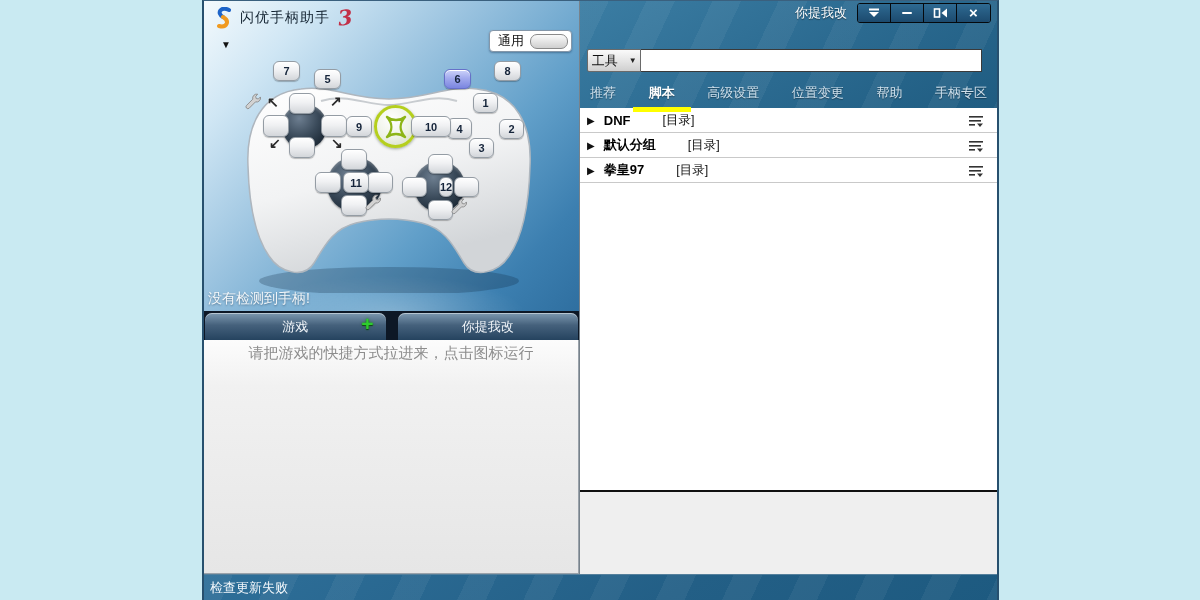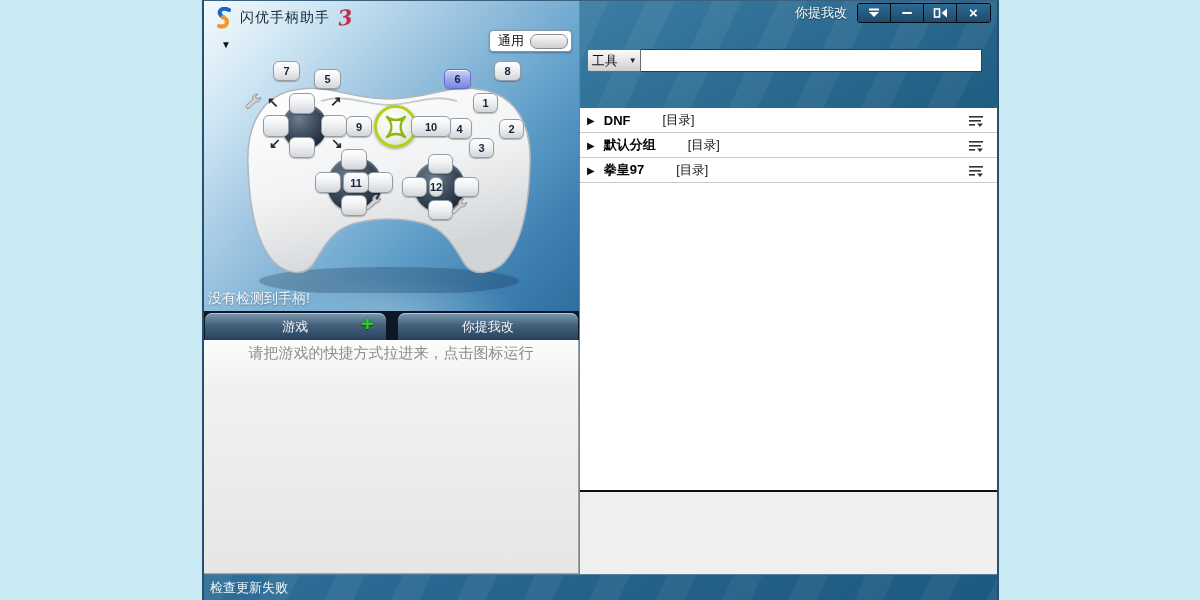--- a/index.html
+++ b/index.html
@@ -170,21 +170,21 @@
             <div class="pad-btn" style="left: 295px; top: 118px; width: 25px; height: 20px;">2</div>
             <div class="pad-btn" style="left: 265px; top: 137px; width: 25px; height: 20px;">3</div>
             <div class="pad-btn" style="left: 243px; top: 117px; width: 25px; height: 21px;">4</div>
             <div class="pad-btn" style="left: 110px; top: 68px; width: 27px; height: 20px;">5</div>
             <div class="pad-btn hl" style="left: 240px; top: 68px; width: 27px; height: 20px;">6</div>
             <div class="pad-btn" style="left: 69px; top: 60px; width: 27px; height: 20px;">7</div>
             <div class="pad-btn" style="left: 290px; top: 60px; width: 27px; height: 20px;">8</div>
             <div class="pad-btn" style="left: 142px; top: 115px; width: 26px; height: 21px;">9</div>
             <div class="pad-btn" style="left: 207px; top: 115px; width: 40px; height: 21px;">10</div>
             <div class="pad-btn" style="left: 139px; top: 171px; width: 26px; height: 21px;">11</div>
-            <div class="pad-btn" style="left: 225px; top: 176px; width: 14px; height: 20px;">12</div>
+            <div class="pad-btn" style="left: 235px; top: 176px; width: 14px; height: 20px;">12</div>
             <div class="diag-arrow" style="left: 63px; top: 94px;">↖</div>
             <div class="diag-arrow" style="left: 126px; top: 93px;">↗</div>
             <div class="diag-arrow" style="left: 65px; top: 135px;">↙</div>
             <div class="diag-arrow" style="left: 127px; top: 135px;">↘</div>
             <div class="wrench" style="left: 40px; top: 91px;"><svg width="18" height="18" viewBox="0 0 16 16">
                 <path d="M14.6 4.4 a3.6 3.6 0 0 1 -4.4 4.4 L4.6 14.4 a1.7 1.7 0 0 1 -2.4 -2.4 L7.8 6.4 a3.6 3.6 0 0 1 4.4 -4.4 L10.4 3.8 l0.4 2 2 0.4 z" fill="#d2d2d2" stroke="#8a8a8a" stroke-width="0.8"></path>
               </svg></div>
             <div class="wrench" style="left: 160px; top: 192px;"><svg width="18" height="18" viewBox="0 0 16 16">
                 <path d="M14.6 4.4 a3.6 3.6 0 0 1 -4.4 4.4 L4.6 14.4 a1.7 1.7 0 0 1 -2.4 -2.4 L7.8 6.4 a3.6 3.6 0 0 1 4.4 -4.4 L10.4 3.8 l0.4 2 2 0.4 z" fill="#d2d2d2" stroke="#8a8a8a" stroke-width="0.8"></path>
               </svg></div>
@@ -254,20 +254,28 @@
         </div>
 
         <div class="rp-toolbar">
           <div class="tools-btn">
             <span>工具</span>
             <span class="caret">▼</span>
           </div>
           <input class="rp-input" type="text" value="" style="">
         </div>
 
+        <div class="rp-tabs" id="rp-tabs">
+            <div class="rp-tab">推荐</div>
+            <div class="rp-tab active">脚本</div>
+            <div class="rp-tab">高级设置</div>
+            <div class="rp-tab">位置变更</div>
+            <div class="rp-tab">帮助</div>
+            <div class="rp-tab">手柄专区</div>
+          </div>
       </div>
 
       <div class="rp-list" id="rp-list">
           <div class="script-row">
             <span class="tri">▶</span>
             <span class="rname">DNF</span>
             <span class="rtag">[目录]</span>
             <span class="spacer"></span>
             <span class="row-menu">
               <svg width="17" height="13" viewBox="0 0 17 13">

